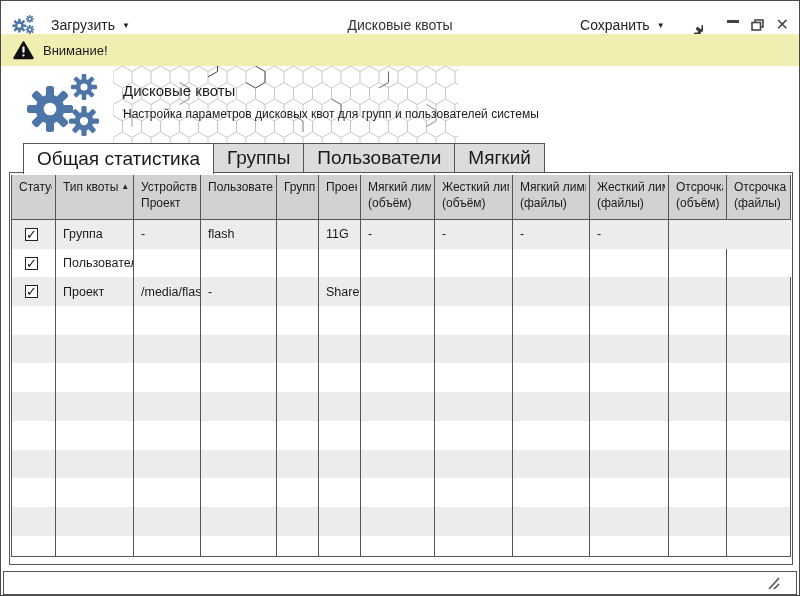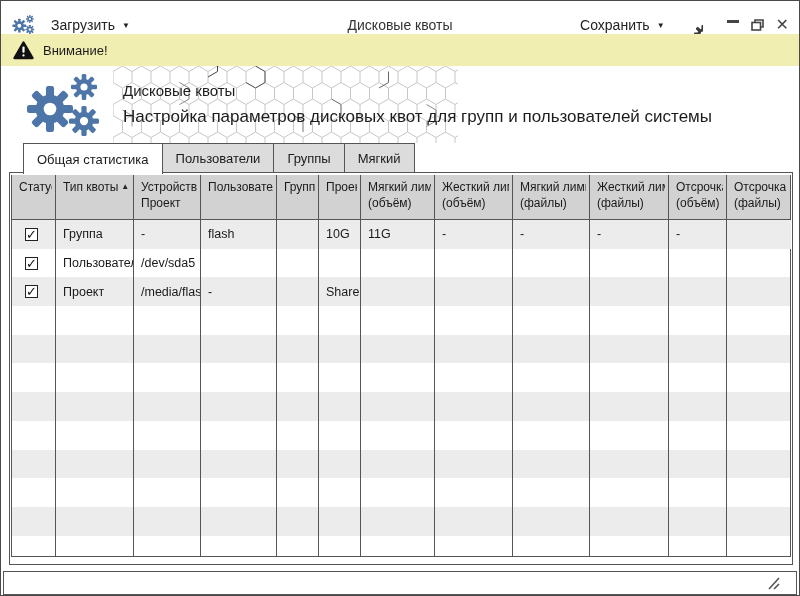--- a/index.html
+++ b/index.html
@@ -29,26 +29,26 @@
   .warnbar{
     position:absolute; left:0; top:33px; width:100%; height:32px;
     background:#f1eeb2; display:flex; align-items:center; gap:9px; padding:0 12px;
   }
   .warnbar .txt{ font-size:13px; color:#1a1a1a; }
   
   .pagehead{ position:absolute; left:0; top:65px; width:100%; height:77px; background:#fff; }
   .hexwrap{ position:absolute; left:112px; top:0; width:345px; height:77px; overflow:hidden; }
   .logo{ position:absolute; left:22px; top:6px; }
   .ph-title{ position:absolute; left:122px; top:16px; font-size:15px; color:#1c1c1c; }
-  .ph-sub{ position:absolute; left:122px; top:41px; font-size:17px; color:#1c1c1c; }
+  .ph-sub{ position:absolute; left:122px; top:41px; font-size:12px; color:#1c1c1c; }
   
   .tabs{ position:absolute; left:22px; top:142px; display:flex; z-index:3; }
   .tab{
     height:29px; padding:0 13px; display:flex; align-items:center;
-    font-size:13px; color:#1a1a1a; background:#dcdcdc;
+    font-size:19px; color:#1a1a1a; background:#dcdcdc;
     border:1px solid #555; border-bottom:none; margin-left:-1px; cursor:default;
   }
   .tab.active{ background:#fff; height:31px; z-index:4; margin-left:0; }
   
   .panel{
     position:absolute; left:8px; top:171px; width:784px; height:393px;
     border:1px solid #555; background:#fff;
   }
   .qtable{
     position:absolute; left:1px; top:2px; width:780px; height:382px;
@@ -174,24 +174,24 @@
       </svg>
     <div class="ph-title">Дисковые квоты</div>
     <div class="ph-sub">Настройка параметров дисковых квот для групп и пользователей системы</div>
   </div>
 
   <div class="tabs">
     <div class="tab active">
       <span>Общая статистика</span>
     </div>
     <div class="tab">
+      <span>Группы</span>
+    </div>
+    <div class="tab">
       <span>Пользователи</span>
-    </div>
-    <div class="tab">
-      <span>Группы</span>
     </div>
     <div class="tab">
       <span>Мягкий</span>
     </div>
   </div>
 
   <div class="panel">
     <div class="qtable">
       <div class="cols thead">
         <div class="th">
@@ -241,33 +241,31 @@
       </div>
       <div id="table-body">
           <div class="cols trow odd">
             <div class="td">
               <span class="cb">✓</span>
             </div>
             <div class="td">Группа</div>
             <div class="td">-</div>
             <div class="td">flash</div>
             <div class="td"></div>
-            <div class="td">10G</div>
             <div class="td">11G</div>
             <div class="td">-</div>
             <div class="td">-</div>
             <div class="td">-</div>
             <div class="td">-</div>
           </div>
           <div class="cols trow">
             <div class="td">
               <span class="cb">✓</span>
             </div>
             <div class="td">Пользователь</div>
-            <div class="td">/dev/sda5</div>
             <div class="td"></div>
             <div class="td"></div>
             <div class="td"></div>
             <div class="td"></div>
             <div class="td"></div>
             <div class="td"></div>
             <div class="td"></div>
             <div class="td"></div>
             <div class="td"></div>
           </div>

